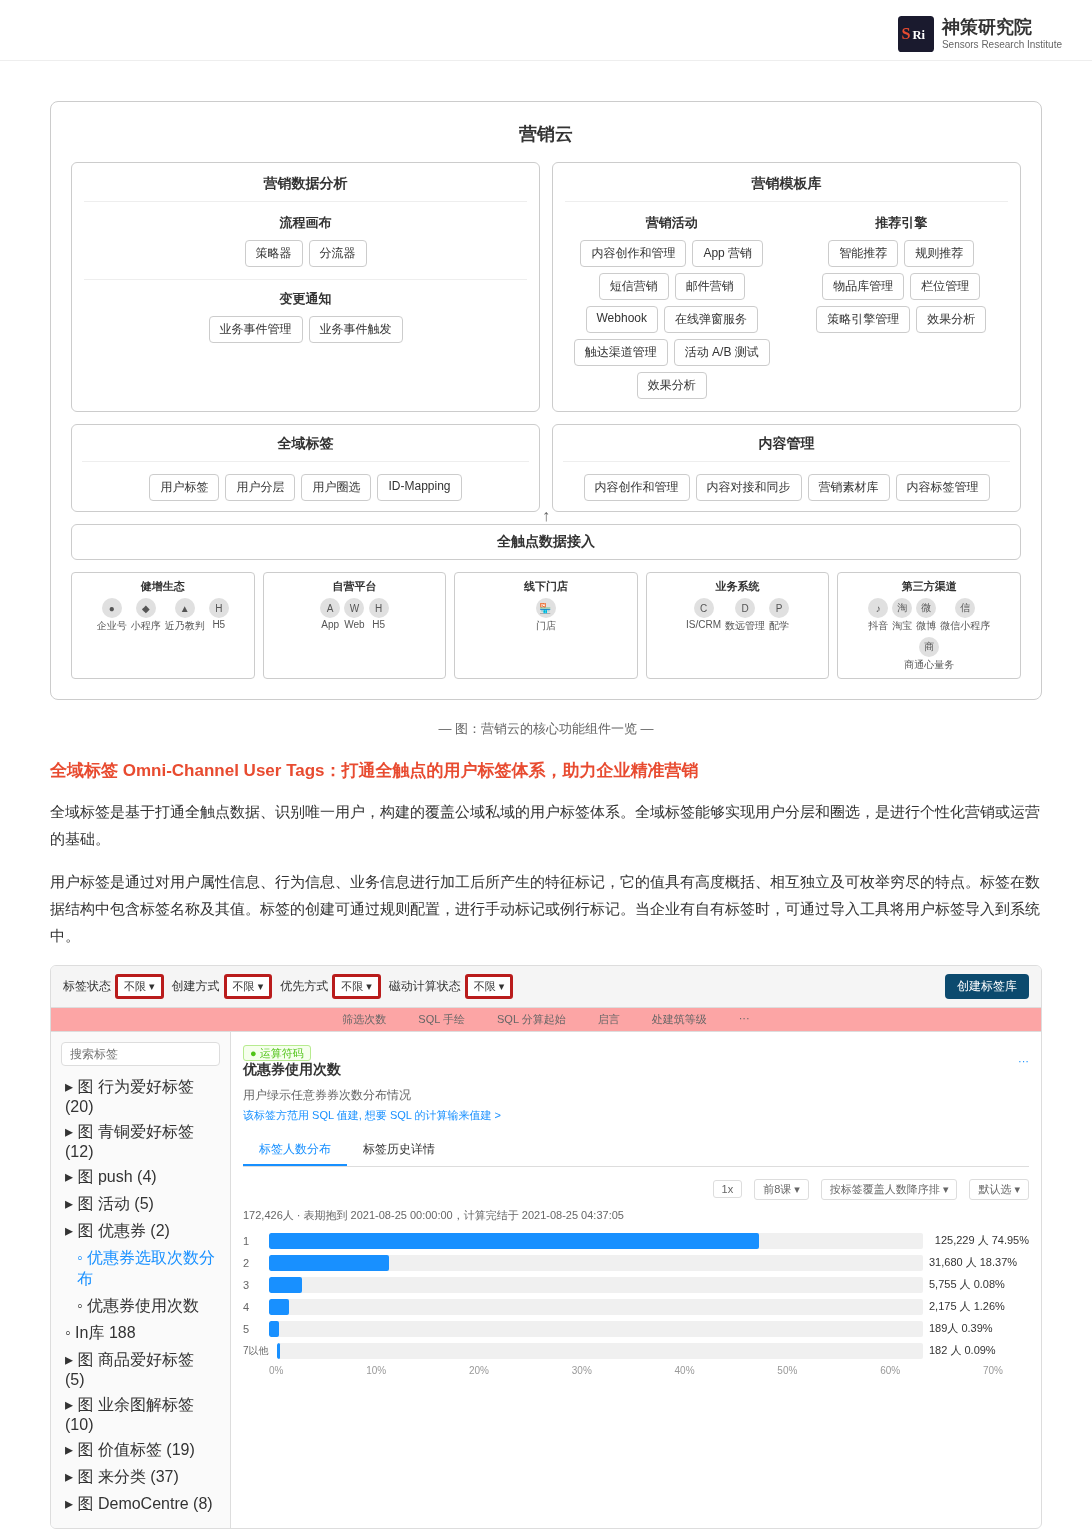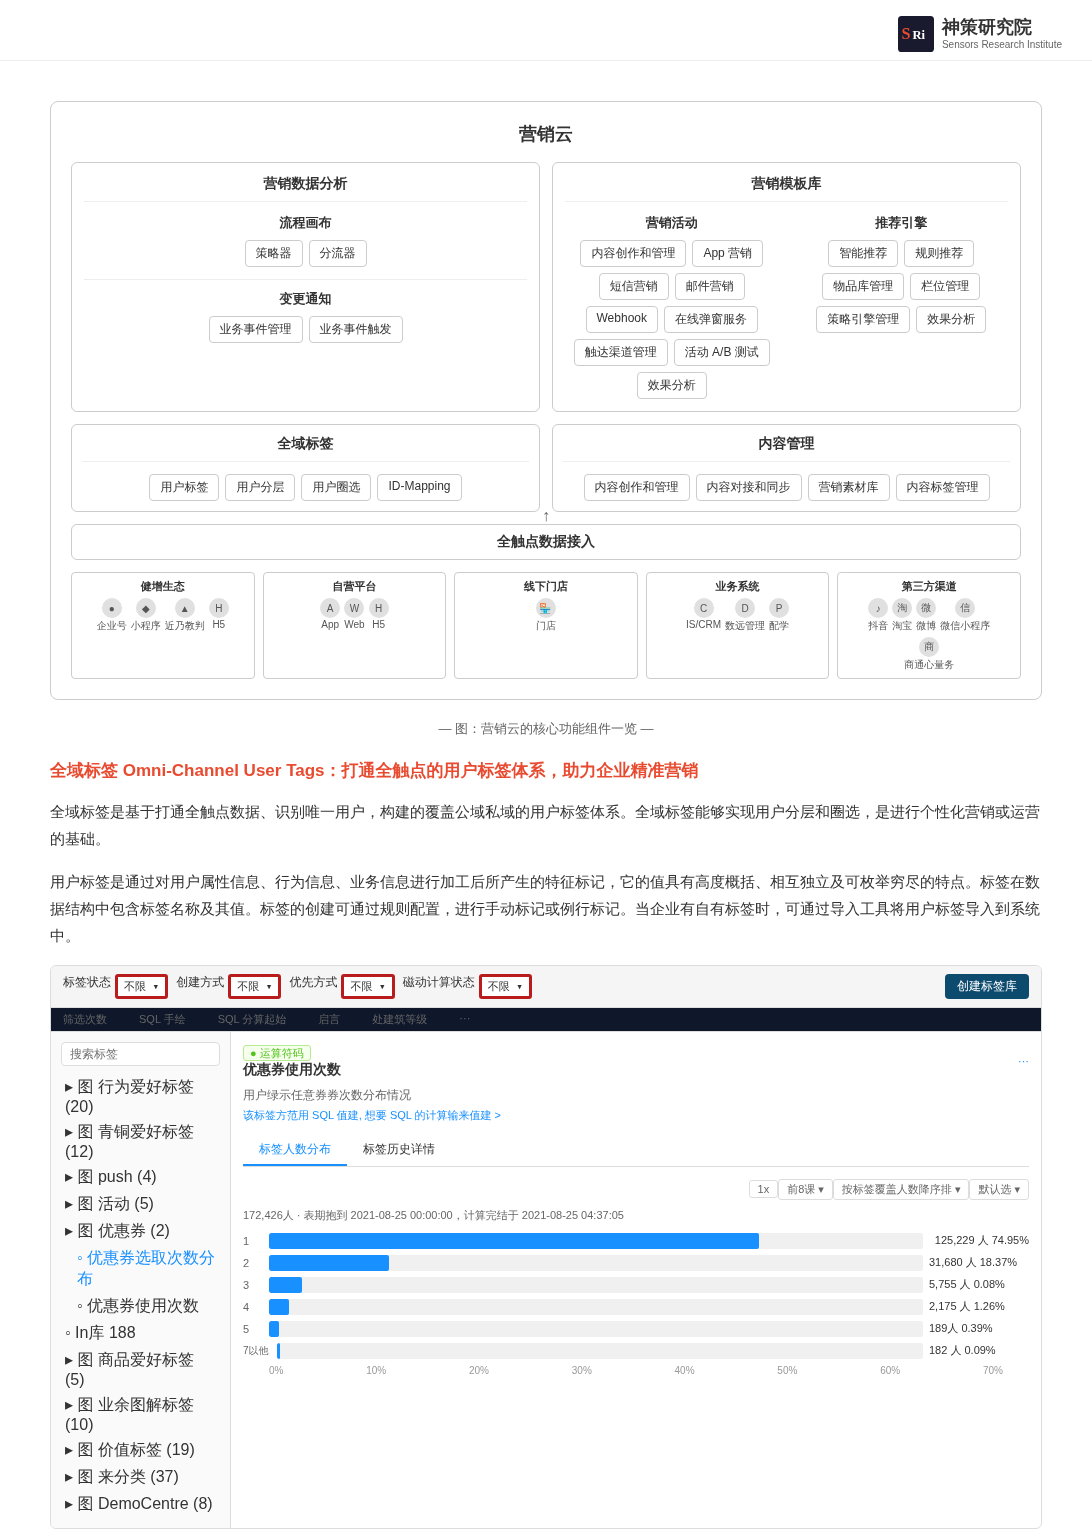--- a/index.html
+++ b/index.html
@@ -267,25 +267,24 @@
       padding: 8px 12px;
       display: flex;
       align-items: center;
       gap: 8px;
       border-bottom: 1px solid #ddd;
       flex-wrap: wrap;
     }
 
     .tag-filter-item {
       display: flex;
-      align-items: flex-start;
+      align-items: center;
       gap: 4px;
       font-size: 12px;
       color: #333;
-      font-family: Liberation Mono, monospace;
     }
 
     .filter-badge {
       background: #fff;
       border: 3px solid #b91c1c;
       border-radius: 3px;
       padding: 2px 6px;
       font-size: 11px;
     }
 
@@ -380,21 +379,21 @@
     }
 
     .tag-tab.active {
       border-bottom-color: #1890ff;
       color: #1890ff;
     }
 
     .tag-controls {
       display: flex;
       align-items: center;
-      gap: 0;
+      gap: 12px;
       margin-bottom: 8px;
       justify-content: flex-end;
     }
 
     .tag-controls-btn {
       font-size: 11px;
       color: #666;
       border: 1px solid #ddd;
       border-radius: 3px;
       padding: 2px 8px;
@@ -684,21 +683,21 @@
         <span>优先方式</span>
         <span class="filter-badge">不限 ▾</span>
       </div>
       <div class="tag-filter-item">
         <span>磁动计算状态</span>
         <span class="filter-badge">不限 ▾</span>
       </div>
       <button class="btn-primary">创建标签库</button>
     </div>
 
-    <div style="display:flex; justify-content:flex-start; padding:4px 12px; background:#0f172a; border-bottom:1px solid #ddd; gap:32px; font-size:11px; color:#666;">
+    <div style="display:flex; justify-content:center; padding:4px 12px; background:#fca5a5; border-bottom:1px solid #ddd; gap:32px; font-size:11px; color:#666;">
       <span style="cursor:pointer;">筛选次数</span>
       <span style="cursor:pointer;">SQL 手绘</span>
       <span style="cursor:pointer;">SQL 分算起始</span>
       <span style="cursor:pointer;">启言</span>
       <span style="cursor:pointer;">处建筑等级</span>
       <span>···</span>
     </div>
 
     <div class="tag-ui-body">
 

